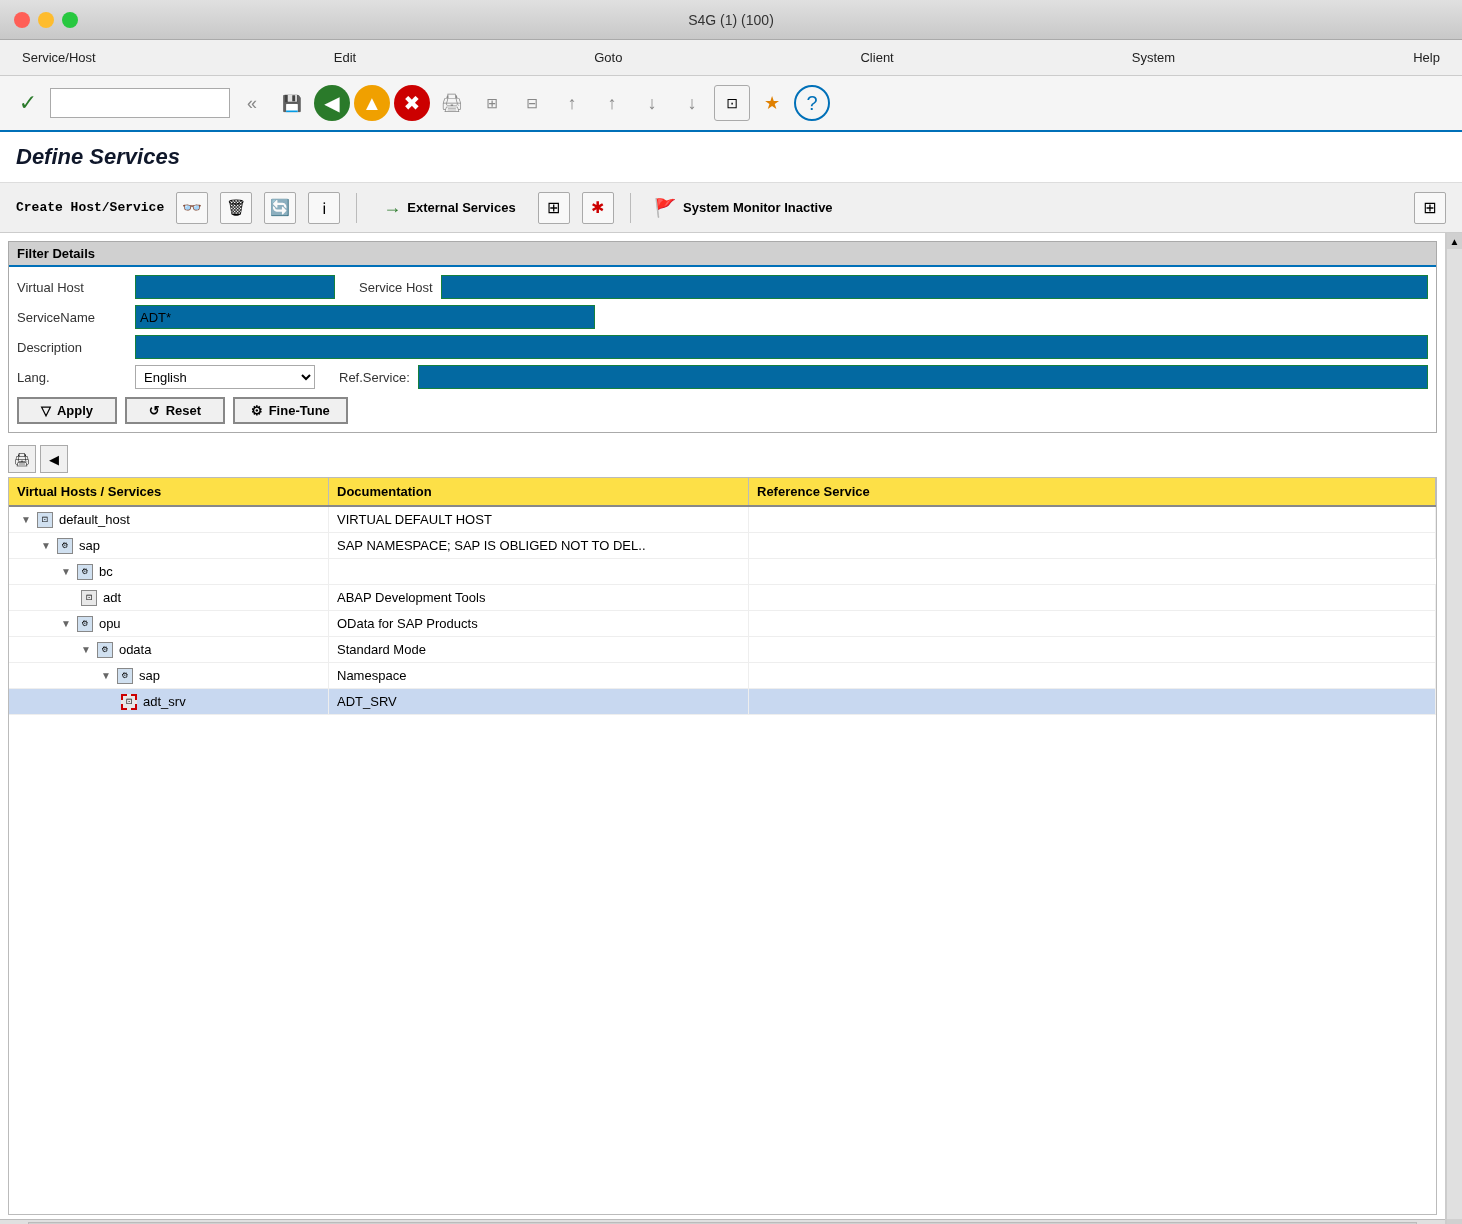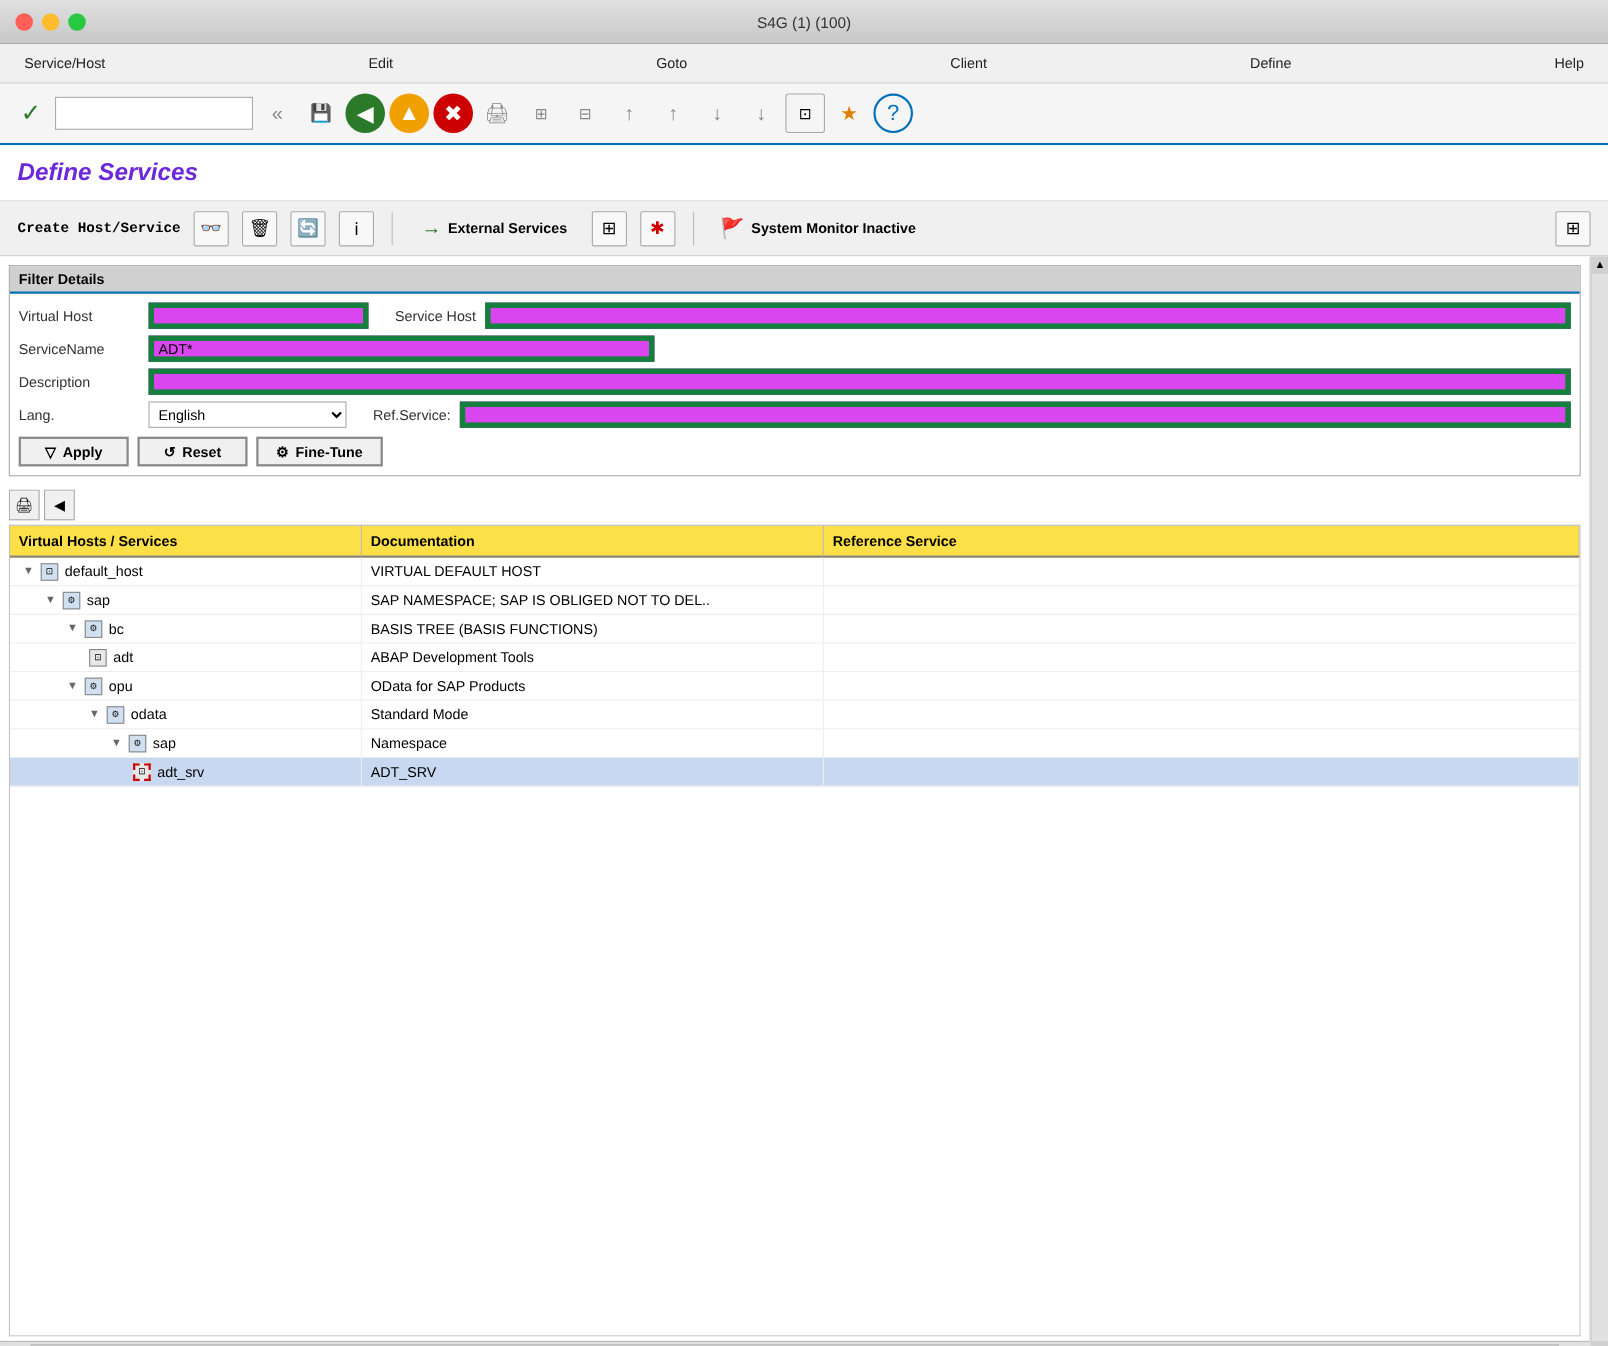--- a/index.html
+++ b/index.html
@@ -83,21 +83,21 @@
     
     .page-title-bar {
       background: white;
       padding: 12px 16px;
       border-bottom: 1px solid #ddd;
     }
     .page-title {
       font-size: 22px;
       font-style: italic;
       font-weight: bold;
-      color: #6d28d9;
+      color: #0f172a;
     }
 
     
     .action-toolbar {
       background: #f0f0f0;
       height: 50px;
       display: flex;
       align-items: center;
       padding: 0 16px;
       gap: 12px;
@@ -193,22 +193,22 @@
       margin-bottom: 6px;
       gap: 8px;
     }
     .filter-label {
       width: 110px;
       font-size: 13px;
       color: #333;
     }
     .filter-input {
       height: 24px;
-      border: 5px solid #15803d;
-      background: #d946ef;
+      border: 1px solid #15803d;
+      background: #0369a1;
       padding: 0 4px;
       font-size: 13px;
     }
     .filter-input-sm { width: 200px; }
     .filter-select {
       height: 24px;
       border: 1px solid #aaa;
       background: white;
       padding: 0 4px;
       font-size: 13px;
@@ -361,21 +361,21 @@
     <button class="tb-btn tb-max"></button>
   </div>
   <span class="title-text">S4G (1) (100)</span>
 </div>
 
 <div class="menu-bar">
   <span class="menu-item">Service/Host</span>
   <span class="menu-item">Edit</span>
   <span class="menu-item">Goto</span>
   <span class="menu-item">Client</span>
-  <span class="menu-item">Define</span>
+  <span class="menu-item">System</span>
   <span class="menu-item">Help</span>
 </div>
 
 <div class="toolbar">
   <button class="tool-btn tool-btn-green" style="font-size:22px;">✓</button>
   <input class="tool-input" type="text" value="" style="">
   <button class="tool-btn tool-btn-gray">«</button>
   <button class="tool-btn tool-btn-gray" style="font-size:16px;">💾</button>
   <button class="tool-btn tool-btn-green" style="font-size:20px; background:#2a7a2a; color:white; border-radius:50%;">◀</button>
   <button class="tool-btn" style="font-size:20px; background:#f0a000; color:white; border-radius:50%;">▲</button>
@@ -511,21 +511,20 @@
 
         <div class="tree-row">
           <div class="tree-cell">
             <div class="tree-node-label">
               <span class="tree-indent" style="width:40px;"></span>
               <span class="toggle-icon">▼</span>
               <span class="node-icon">⚙</span>
               <span>bc</span>
             </div>
           </div>
-          <div class="tree-cell">BASIS TREE (BASIS FUNCTIONS)</div>
           <div class="tree-cell"></div>
         </div>
 
         <div class="tree-row">
           <div class="tree-cell">
             <div class="tree-node-label">
               <span class="tree-indent" style="width:60px;"></span>
               <span class="leaf-icon">⊡</span>
               <span>adt</span>
             </div>

